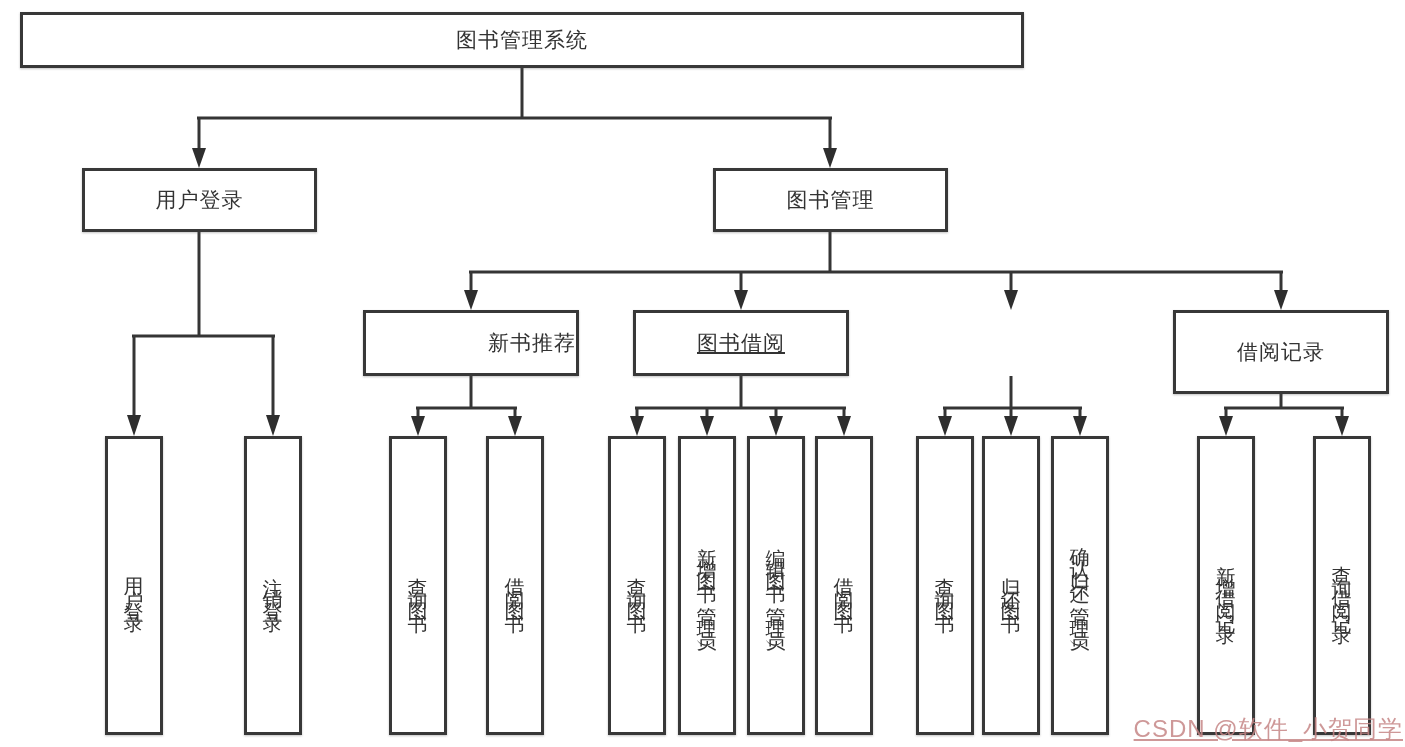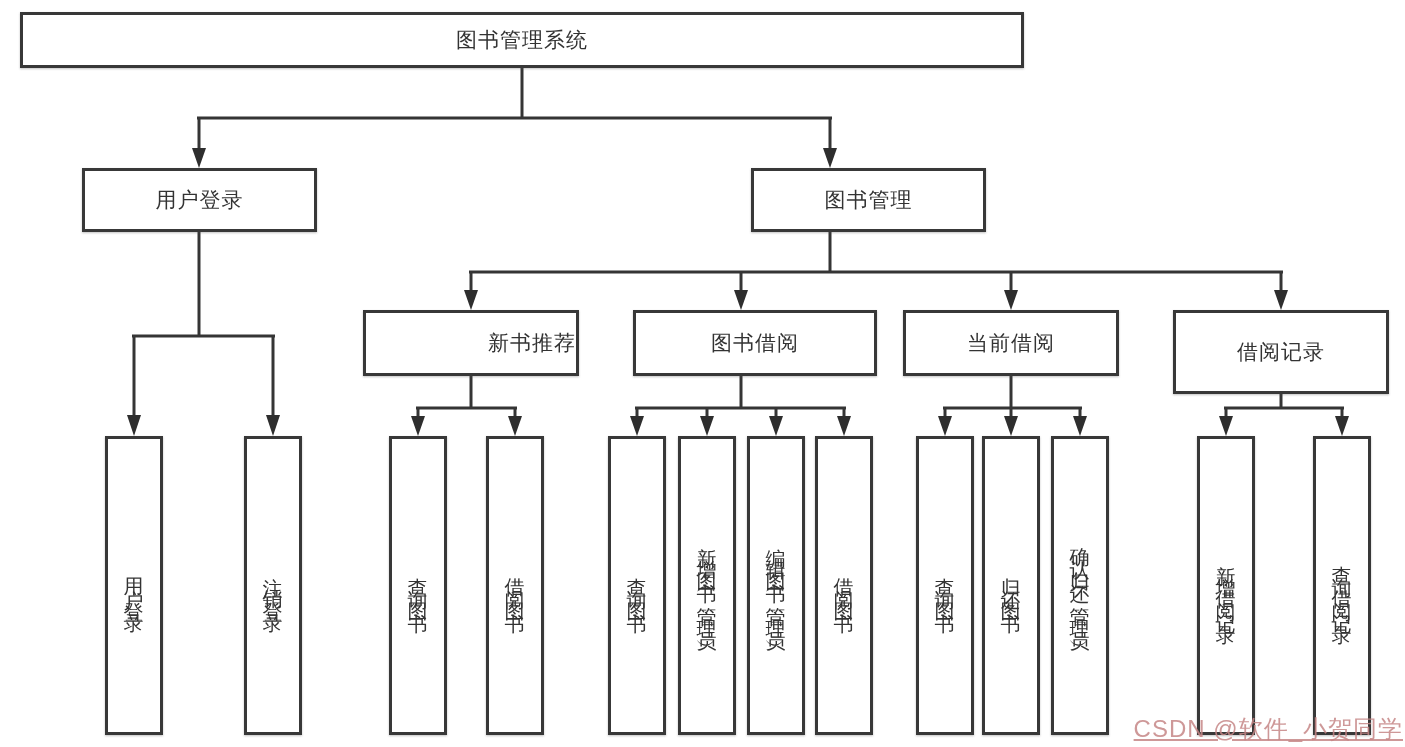--- a/index.html
+++ b/index.html
@@ -125,32 +125,29 @@
     </g>
   </svg>
 
   <div class="node hbox" style="left:20px;top:12px;width:1004px;height:56px;">
     <span>图书管理系统</span>
   </div>
 
   <div class="node hbox" style="left:82px;top:168px;width:235px;height:64px;">
     <span>用户登录</span>
   </div>
-  <div class="node hbox" style="left:713px;top:168px;width:235px;height:64px;margin-left:38px;">
+  <div class="node hbox" style="left:713px;top:168px;width:235px;height:64px;">
     <span>图书管理</span>
   </div>
 
   <div class="node hbox" style="left:363px;top:310px;width:216px;height:66px;justify-content:flex-end;">
     <span>新书推荐</span>
   </div>
-  <div class="node hbox" style="left:633px;top:310px;width:244px;height:66px;">
+  <div class="node hbox" style="left:633px;top:310px;width:216px;height:66px;text-decoration:underline;">
     <span>图书借阅</span>
-  </div>
-  <div class="node hbox" style="left:903px;top:310px;width:216px;height:66px;">
-    <span>当前借阅</span>
   </div>
   <div class="node hbox" style="left:1173px;top:310px;width:216px;height:84px;">
     <span>借阅记录</span>
   </div>
 
   <div class="node vbox" style="left:105px;">
     <span class="vtext">用户登录</span>
   </div>
   <div class="node vbox" style="left:244px;">
     <span class="vtext">注销登录</span>

